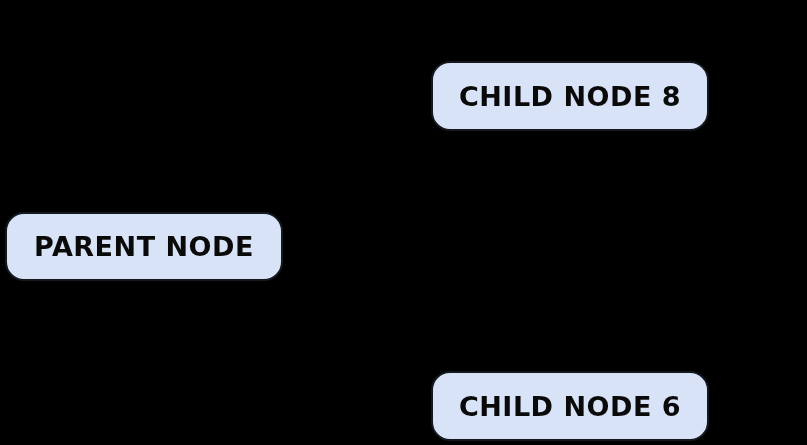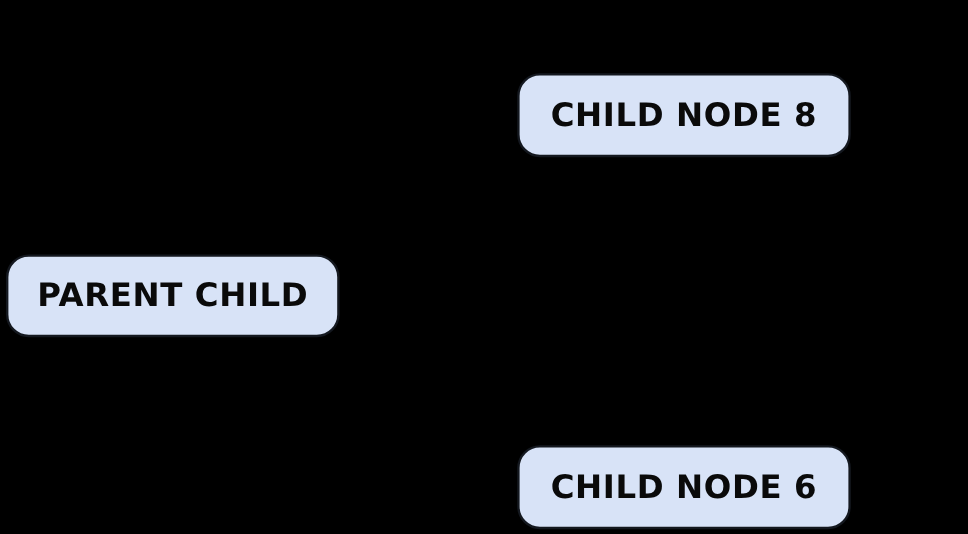--- a/index.html
+++ b/index.html
@@ -41,21 +41,21 @@
   .node-parent  { left: 5px;   top: 212px; width: 278px; height: 69px; }
   .node-child-1 { left: 431px; top: 61px;  width: 278px; height: 70px; }
   .node-child-2 { left: 431px; top: 371px; width: 278px; height: 70px; }
 </style>
 </head>
 <body>
 
 <div class="diagram-canvas">
 
   <div class="node node-parent">
-    <span class="node-label">PARENT CHILD</span>
+    <span class="node-label">PARENT NODE</span>
   </div>
 
   <div class="node node-child-1">
     <span class="node-label">CHILD NODE 8</span>
   </div>
 
   <div class="node node-child-2">
     <span class="node-label">CHILD NODE 6</span>
   </div>
 

